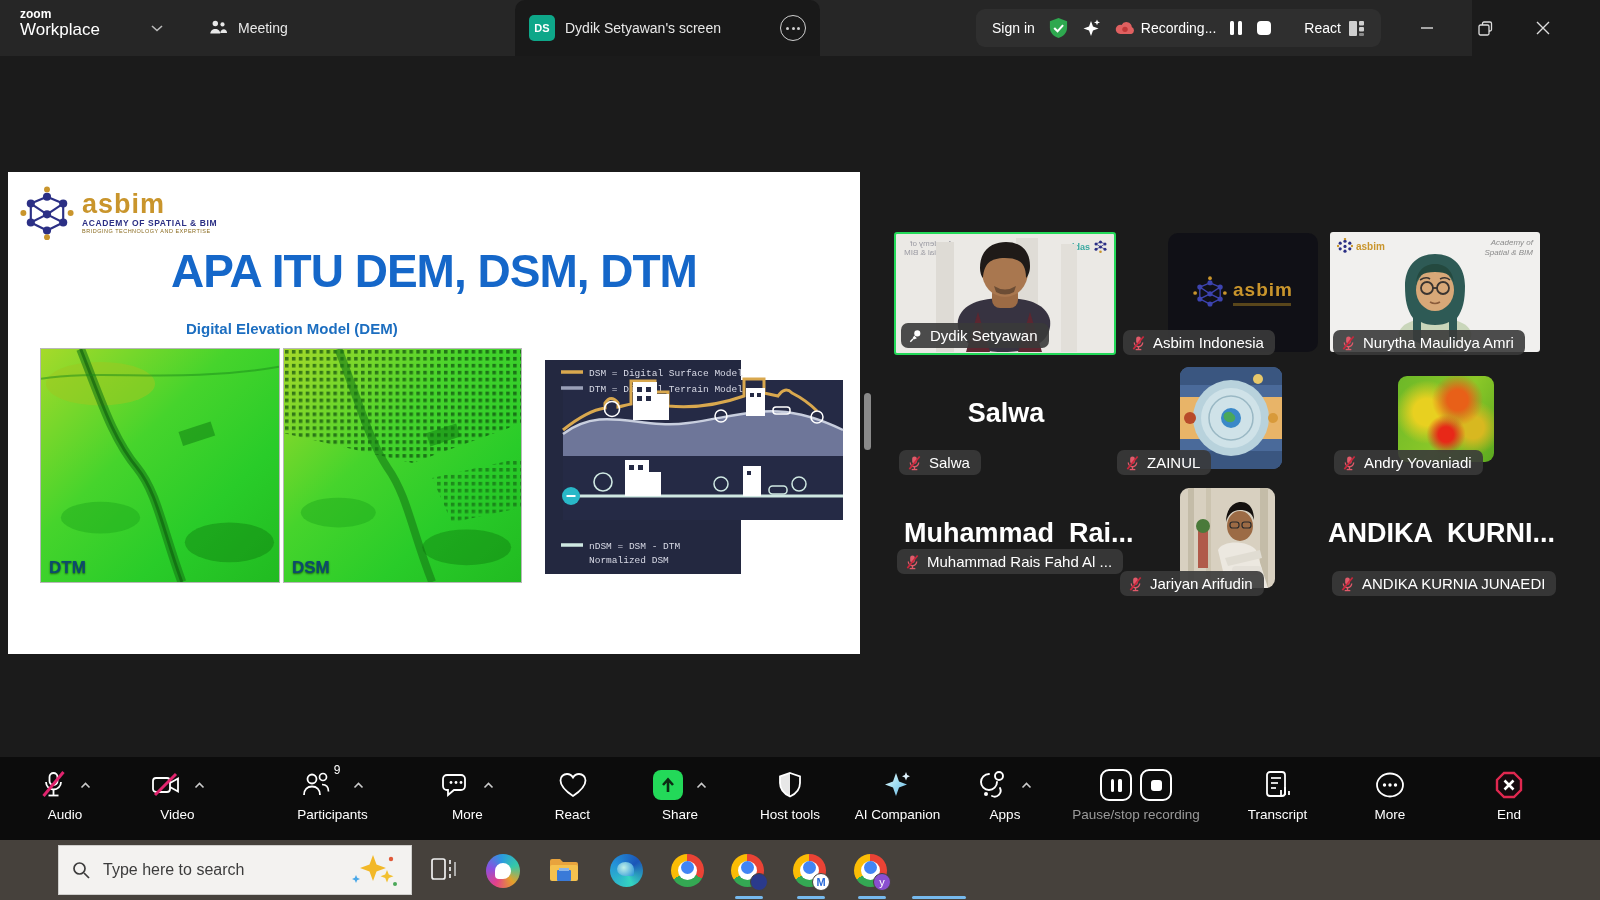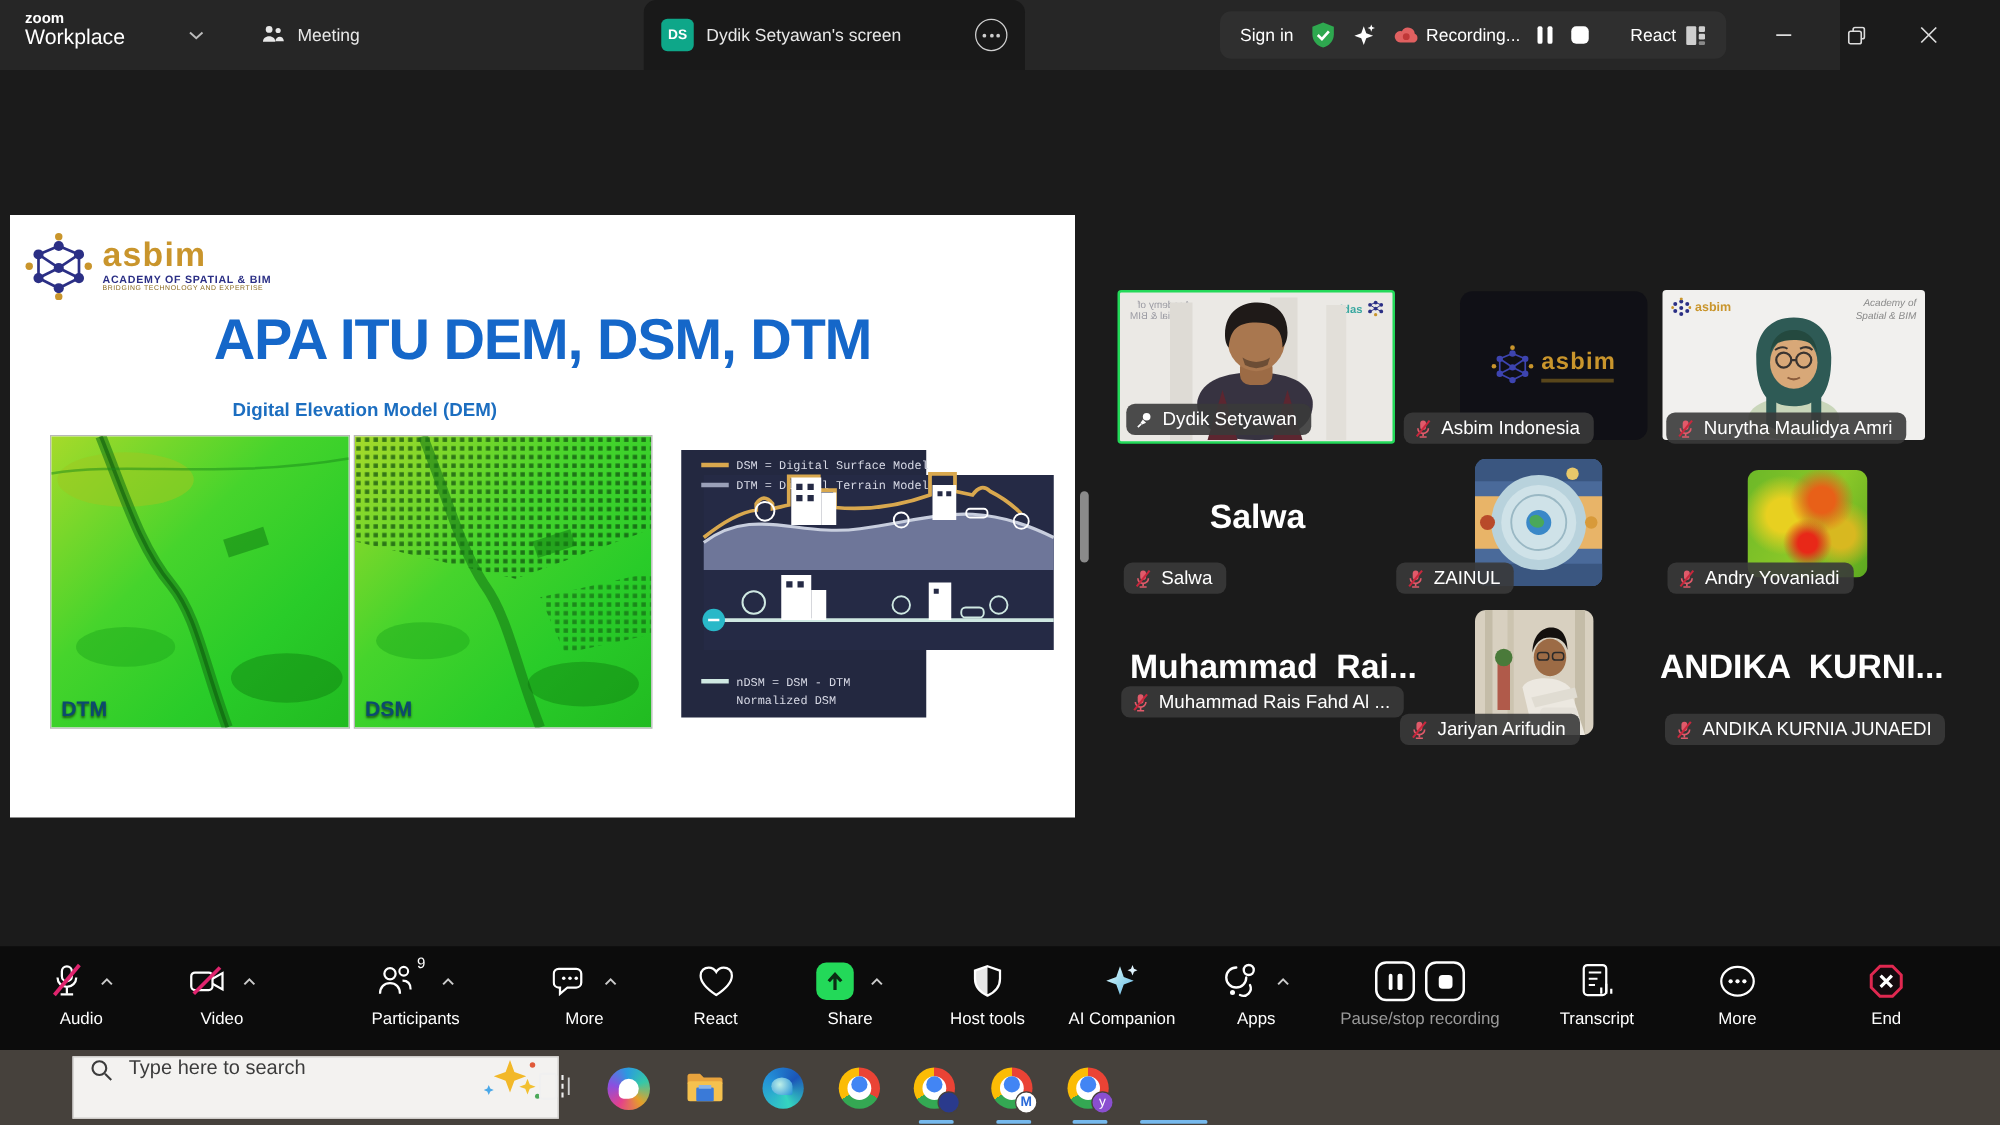--- a/index.html
+++ b/index.html
@@ -53,21 +53,21 @@
   .ztoolbar { position:absolute; left:0; top:757px; width:1600px; height:83px; background:#0c0c0c; }
   .zitem { position:absolute; top:10px; display:flex; flex-direction:column; align-items:center; }
   .zicon-row { height:36px; display:flex; align-items:center; gap:13px; }
   .zlabel { font-size:13.5px; color:#fff; margin-top:4px; }
   .zlabel.dim { color:#9a9a9a; }
   .pcount { font-size:12px; color:#fff; margin-left:3px; transform:translateY(-8px); }
 
   
   .taskbar { position:absolute; left:0; top:840px; width:1600px; height:60px; background:#46413c; display:flex; align-items:center; }
   .tb-ico { position:absolute; top:14px; width:32px; height:32px; }
-  .searchbox { position:absolute; left:58px; top:5px; width:389px; height:50px; background:#f3f2f0; border:1px solid #cfcecc; display:flex; gap:12px; padding:0 12px; color:#3c3c3c; font-size:16px; }
+  .searchbox { position:absolute; left:58px; top:5px; width:354px; height:50px; background:#f3f2f0; border:1px solid #cfcecc; display:flex; align-items:center; gap:12px; padding:0 12px; color:#3c3c3c; font-size:16px; }
   .underline { position:absolute; top:56px; height:3px; background:#76b9ed; border-radius:2px; }
 </style>
 </head>
 <body>
 
 <div class="titlebar">
   <div class="brand">
     <div class="z">zoom</div>
     <div class="w">Workplace</div>
   </div>

